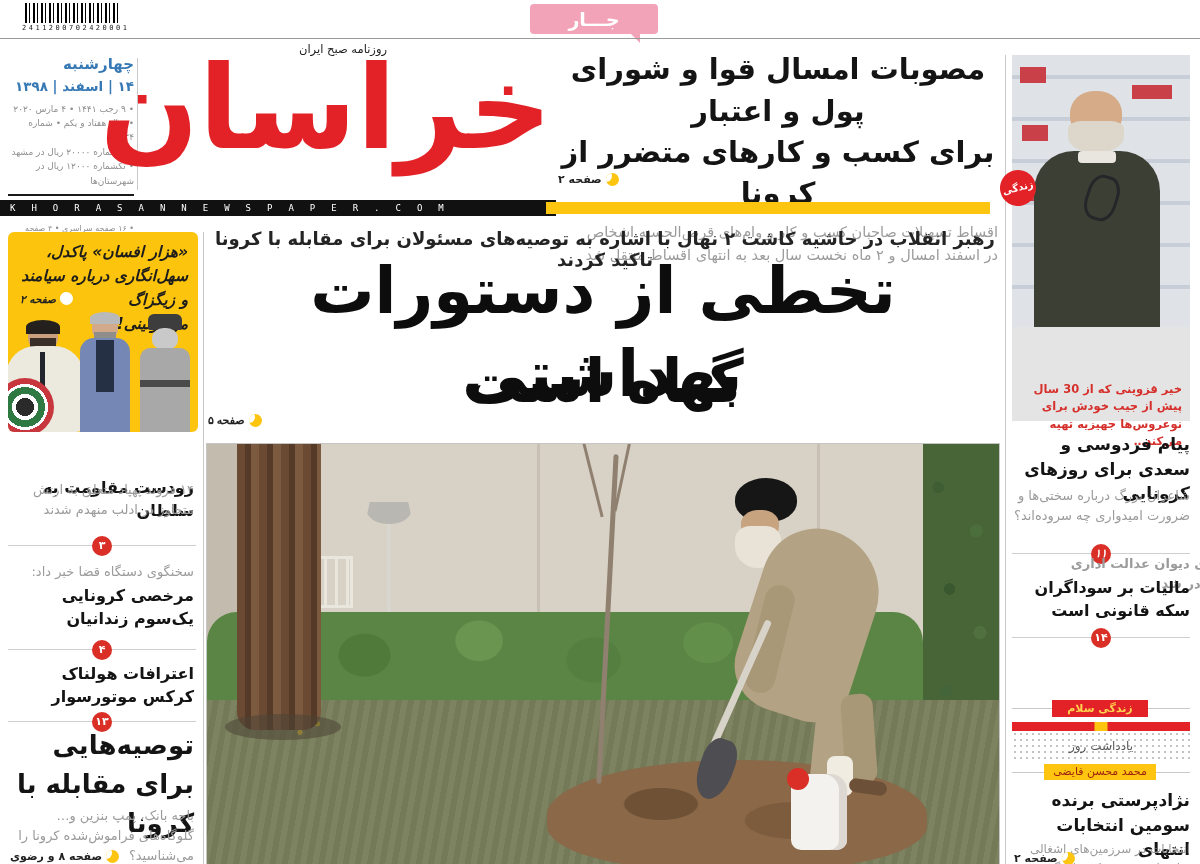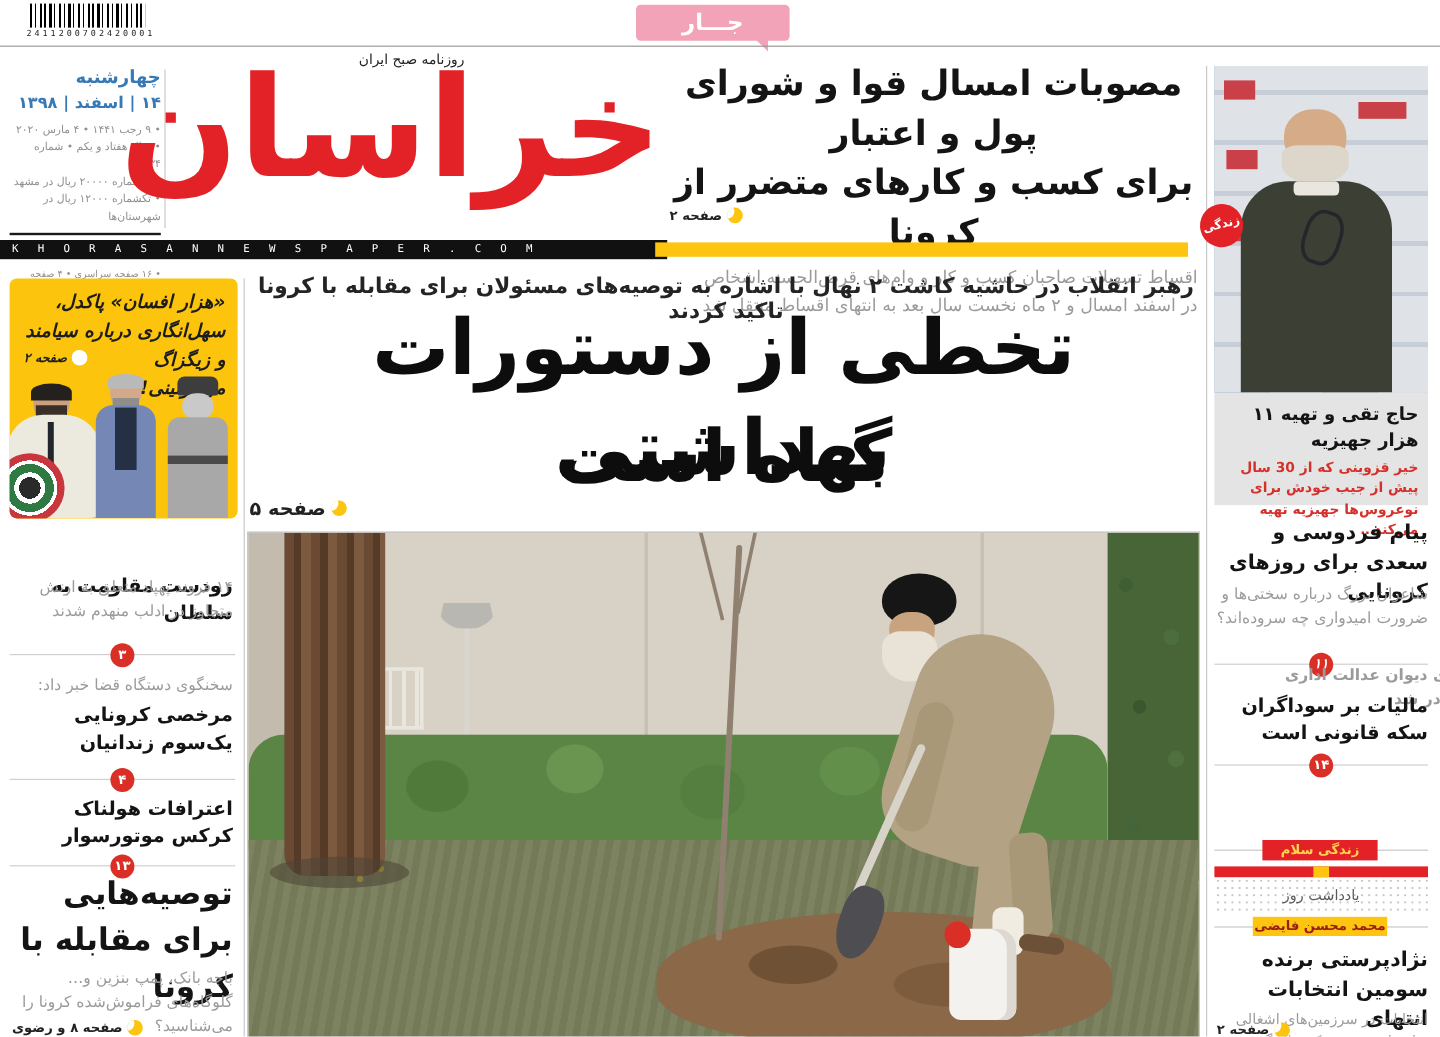--- a/index.html
+++ b/index.html
@@ -31,21 +31,21 @@
   .bubble{background:#f2a3b7;border-radius:4px;color:#fff;font-weight:bold;font-size:19px;text-align:center;line-height:30px;}
   .bubble::after{content:'';position:absolute;right:18px;bottom:-9px;border:6px solid transparent;border-top-color:#f2a3b7;border-right-color:#f2a3b7;}
   .masthead{color:#e32227;font-weight:bold;}
   .webstrip{background:#111;color:#fff;font-size:9px;letter-spacing:16px;line-height:16px;white-space:nowrap;overflow:hidden;font-family:"DejaVu Sans Mono",monospace;}
   .yellowbar{background:#fdc50f;}
 
   .datecol{font-size:9px;color:#8f8f8f;text-align:right;line-height:1.6;}
   .dateblue{color:#3779b5;font-weight:bold;}
 
   .banner-red{background:#e32227;color:#ffd34d;font-weight:bold;font-size:11px;text-align:center;line-height:17px;}
-  .banner-yellow{background:#fdc50f;color:#9c1c12;font-weight:bold;font-size:11px;text-align:center;line-height:16px;}
+  .banner-yellow{background:#fdc50f;color:#9c1c12;font-weight:normal;font-size:11px;text-align:center;line-height:16px;}
   .dotbox{background-image:radial-gradient(#c4c4c4 1px,transparent 1.2px);background-size:6px 6px;
           color:#5a5a5a;font-size:12px;text-align:center;line-height:30px;}
   .rednote{background:#e32227;}
   .rednote .notch{position:absolute;left:50%;transform:translateX(-50%);top:0;width:13px;height:9px;background:#fdc50f;}
 
   
   .promo{background:#fcc40d;border-radius:6px;overflow:hidden;font-style:italic;}
   .promo-text{font-size:15.5px;font-weight:bold;color:#1c1c1c;line-height:1.55;text-align:right;}
 
   
@@ -92,21 +92,21 @@
     <span class="crescent"></span>
     <span>صفحه ۲</span>
   </div>
 
   <div class="abs webstrip ltr" style="left:0;top:200px;width:546px;height:16px;padding-left:10px;">KHORASANNEWSPAPER.COM</div>
   <div class="abs yellowbar" style="left:546px;top:202px;width:444px;height:12px;"></div>
 
   <div class="abs rtl ctr" style="left:210px;top:228px;width:790px;font-size:18px;font-weight:bold;color:#242424;">رهبر انقلاب در حاشیه کاشت ۲ نهال با اشاره به توصیه‌های مسئولان برای مقابله با کرونا تاکید کردند</div>
   <div class="abs rtl ctr" style="left:206px;top:250px;width:794px;font-size:64px;font-weight:bold;color:#0d0d0d;line-height:1.3;">تخطی از دستورات بهداشتی</div>
   <div class="abs rtl ctr" style="left:206px;top:342px;width:794px;font-size:60px;font-weight:bold;color:#0d0d0d;line-height:1.3;">گناه است</div>
-  <div class="abs pmark" style="left:208px;top:414px;font-size:16px;">
+  <div class="abs pmark" style="left:208px;top:414px;font-size:11px;font-family:Liberation Serif, serif;">
     <span class="crescent"></span>
     <span>صفحه ۵</span>
   </div>
 
   <div class="abs scene" style="left:206px;top:443px;width:792px;height:420px;border:1px solid #c6c6c6;background:#d8d2c6;">
 
     <div class="abs" style="left:0;top:0;width:38px;height:300px;background:#c3bcae;"></div>
     <div class="abs" style="left:330px;top:0;width:3px;height:210px;background:#c8c1b3;"></div>
     <div class="abs" style="left:610px;top:0;width:3px;height:210px;background:#c8c1b3;"></div>
 
@@ -247,21 +247,20 @@
       <div class="abs" style="left:10px;top:70px;width:26px;height:16px;background:#c94048;"></div>
       <div class="abs" style="left:6px;top:130px;width:26px;height:16px;background:#c94048;"></div>
       <div class="abs" style="left:120px;top:30px;width:40px;height:14px;background:#c94048;"></div>
 
       <div class="abs" style="left:58px;top:36px;width:52px;height:48px;border-radius:46%;background:#d5ac87;"></div>
       <div class="abs" style="left:56px;top:66px;width:56px;height:32px;border-radius:30% 30% 60% 60%;background:#dcd6cb;"></div>
       <div class="abs" style="left:22px;top:96px;width:126px;height:176px;border-radius:40px 40px 0 0;background:#3c4034;"></div>
       <div class="abs" style="left:66px;top:96px;width:38px;height:12px;background:#e8e6df;border-radius:4px;"></div>
       <div class="abs" style="left:74px;top:120px;width:26px;height:40px;border:3px solid #24262a;border-radius:40%;background:transparent;transform:rotate(18deg);"></div>
     </div>
-    <div class="abs rtl story-title rgt" style="right:8px;top:280px;width:162px;font-size:15px;">حاج تقی و تهیه ۱۱ هزار جهیزیه</div>
     <div class="abs rtl rgt" style="right:8px;top:326px;width:162px;font-size:11.5px;font-weight:bold;color:#d6302c;line-height:1.5;">خیر قزوینی که از 30 سال پیش از جیب خودش برای نوعروس‌ها جهیزیه تهیه می‌کند…</div>
   </div>
   <div class="abs" style="left:1000px;top:170px;width:36px;height:36px;border-radius:50%;background:#e32227;color:#fff;
        font-size:10px;font-weight:bold;line-height:36px;text-align:center;transform:rotate(-14deg);">زندگی</div>
 
   <div class="abs rtl story-title rgt" style="left:1012px;top:432px;width:178px;font-size:17px;">پیام فردوسی و سعدی برای روزهای کرونایی</div>
   <div class="abs rtl story-sub rgt" style="left:1012px;top:486px;width:178px;font-size:13px;">شاعران بزرگ درباره سختی‌ها و ضرورت امیدواری چه سروده‌اند؟</div>
   <div class="abs numdiv" style="left:1012px;top:544px;width:178px;font-style:italic;">
     <div class="line"></div>
       <div class="numcirc">۱۱</div>

